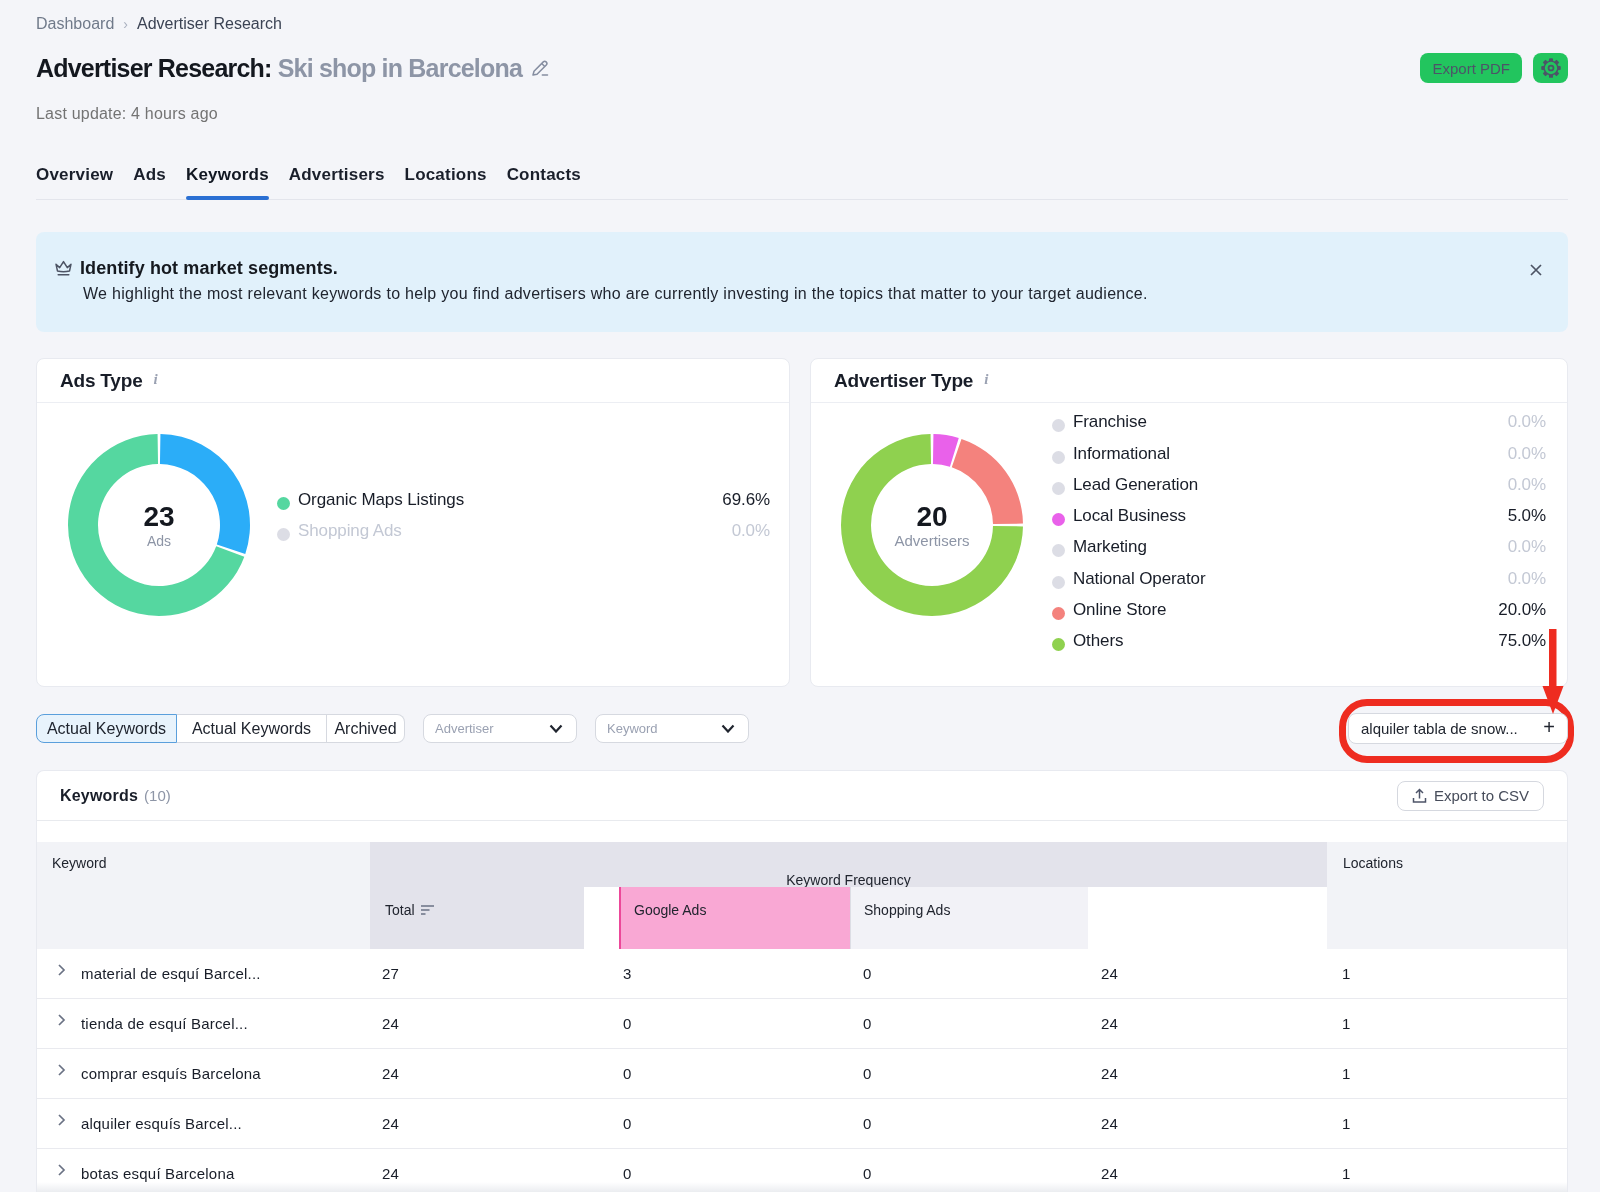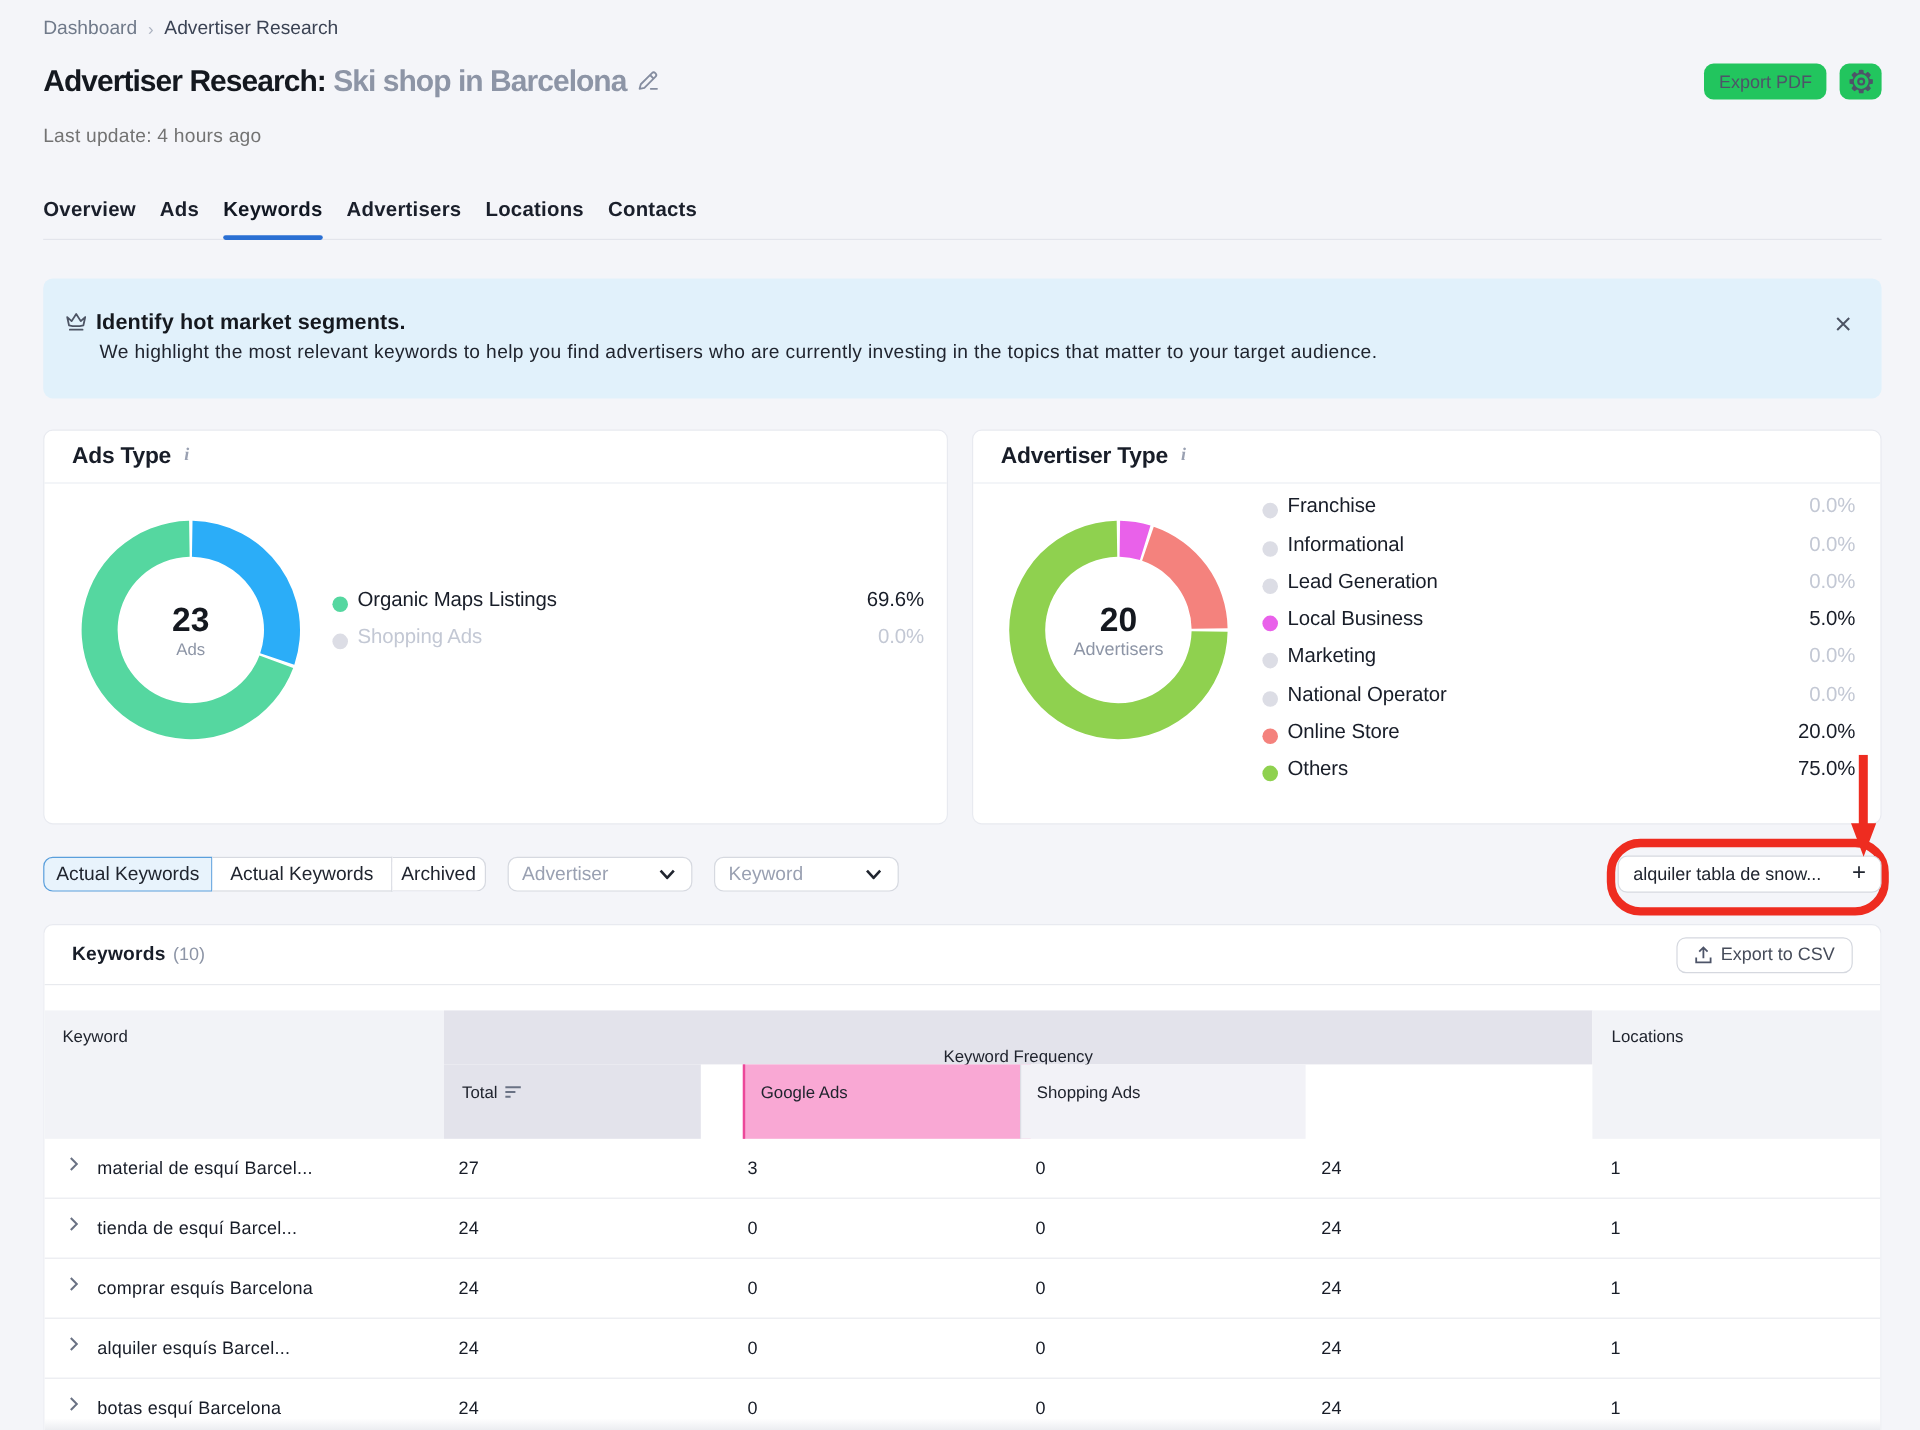--- a/index.html
+++ b/index.html
@@ -55,21 +55,21 @@
 
 
 .filterrow { margin-top:27px; display:flex; align-items:center; position:relative; height:29px; }
 .seg { display:flex; }
 .segbtn { height:29px; display:flex; align-items:center; justify-content:center; font-size:16px; color:#20252f;
   background:#fff; border:1px solid #d6d9e0; border-left-width:0; }
 .segbtn:first-child { border-left-width:1px; border-radius:8px 0 0 8px; }
 .segbtn:last-child { border-radius:0 8px 8px 0; }
 .segbtn.active { background:#e8f3fc; border:1px solid #5a9fdc; }
 .sel { height:29px; width:154px; background:#fff; border:1px solid #d6d9e0; border-radius:8px; margin-left:18px;
-  display:flex; align-items:center; padding:0 11px; font-size:16px; color:#9aa1b2; }
+  display:flex; align-items:center; padding:0 11px; font-size:13px; color:#9aa1b2; }
 .sel .chev { margin-left:auto; margin-right:2px; }
 
 
 .redbox { position:absolute; left:1339px; top:699px; width:235px; height:64px; border:7px solid #ee2c20; border-radius:28px; }
 .addkw { position:absolute; left:1348px; top:713px; width:220px; height:31px; background:#fff; border:1px solid #d6d9e0;
   border-radius:8px; display:flex; align-items:center; padding:0 12px; font-size:15px; color:#20252f; }
 .addkw .plus { margin-left:auto; font-size:20px; color:#20252f; margin-top:-2px; }
 .arrowwrap { position:absolute; left:1542px; top:629px; }
 
 

